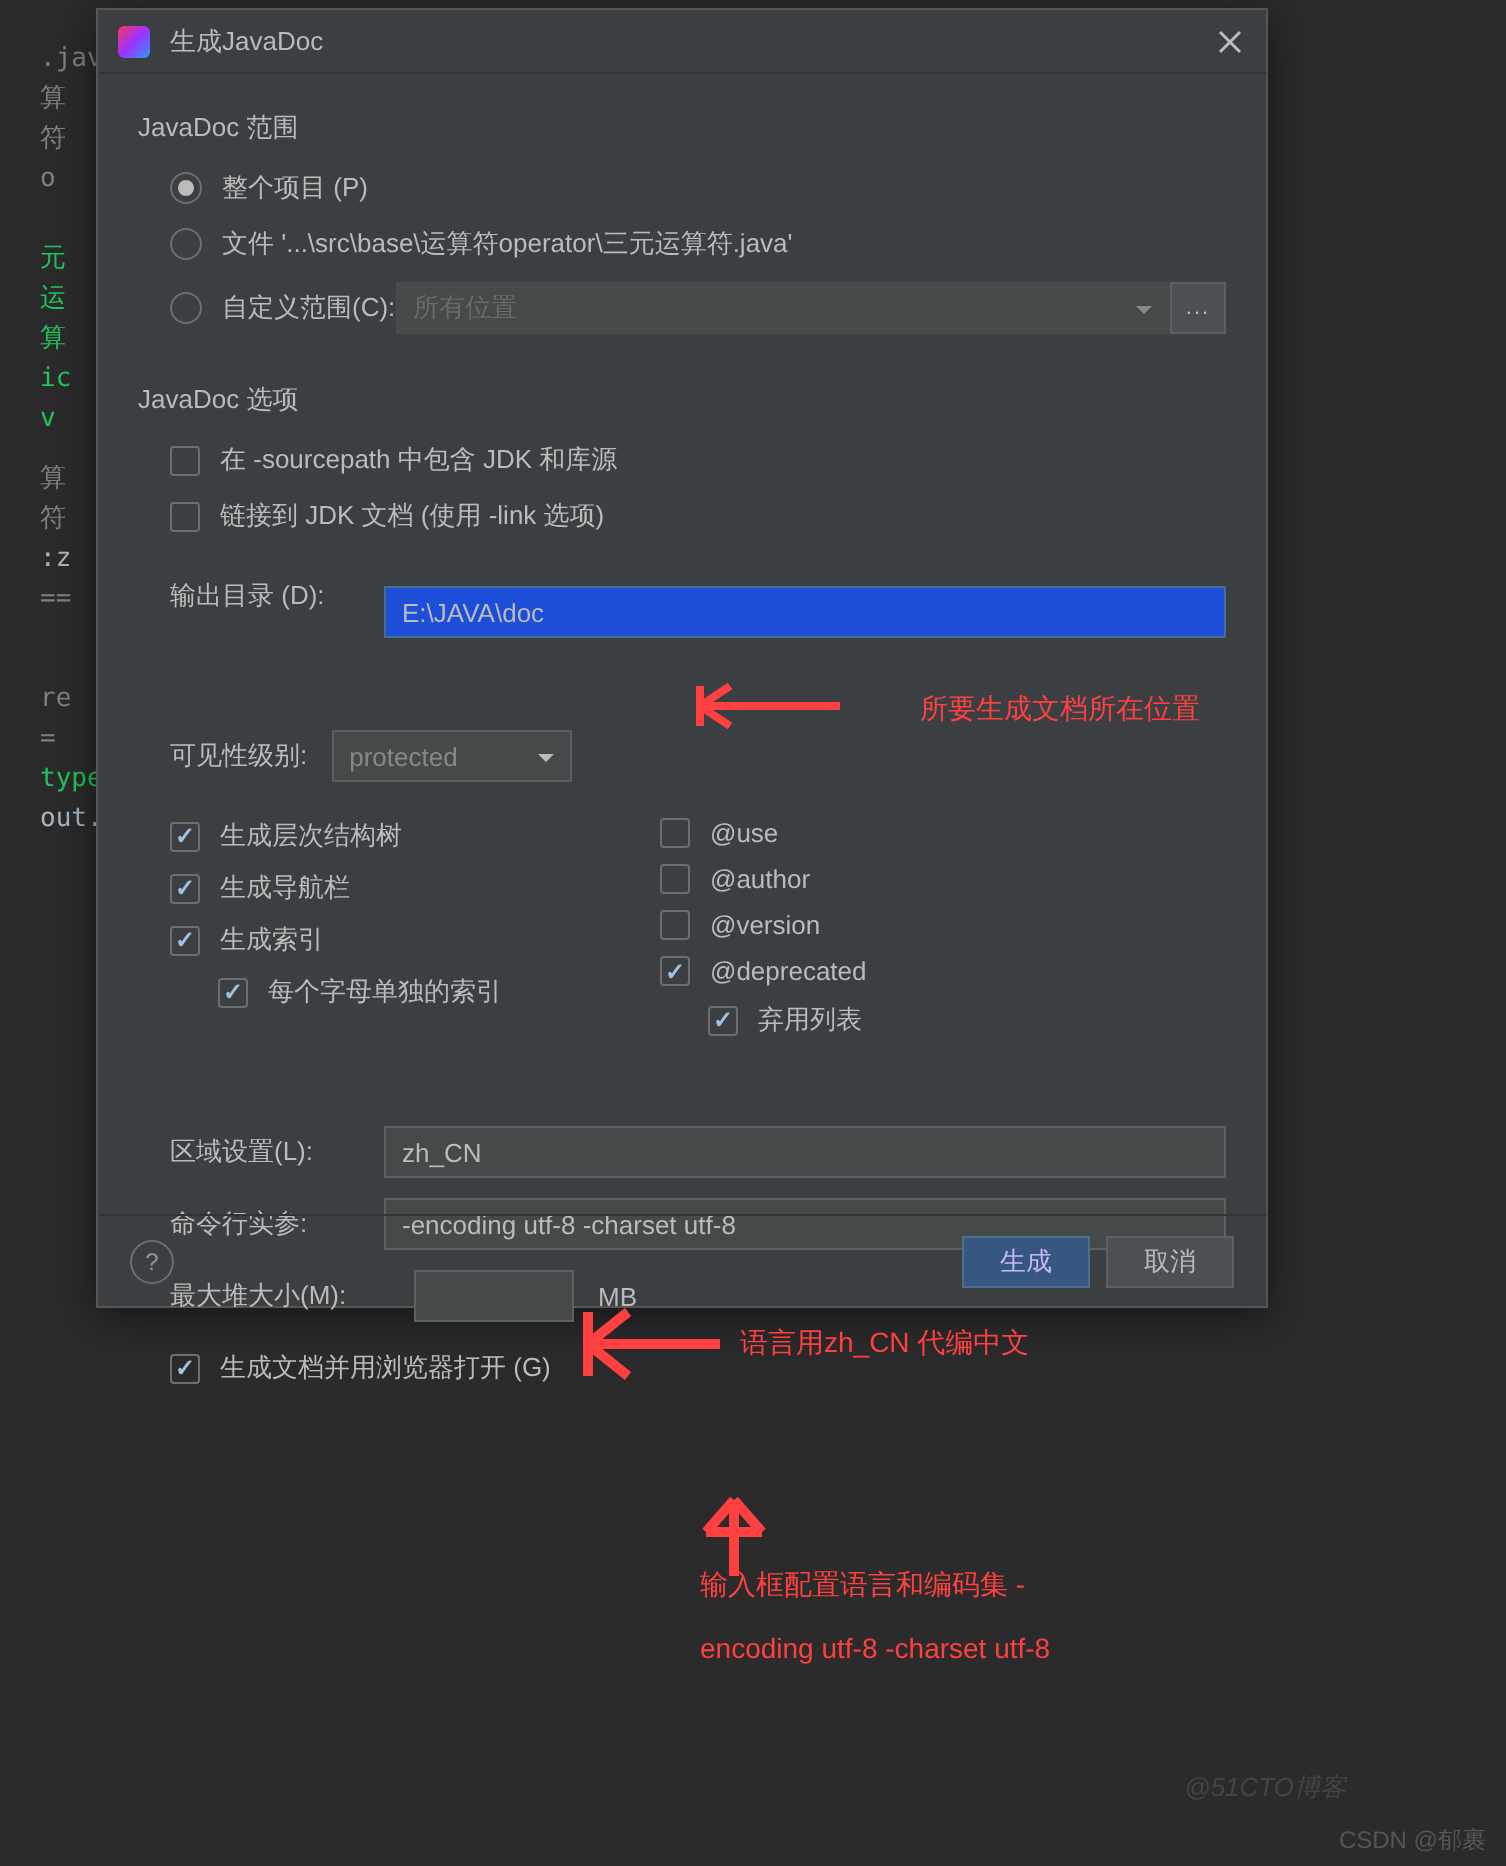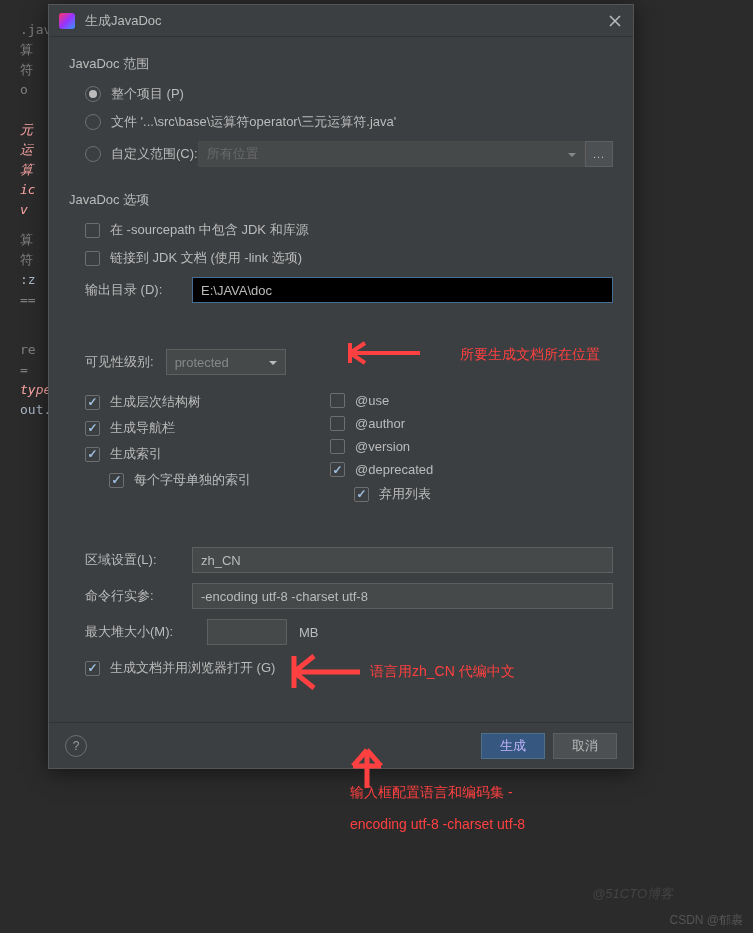--- a/index.html
+++ b/index.html
@@ -1,21 +1,21 @@
 <!DOCTYPE html>
 <html><head>
 <meta charset="utf-8">
 <style>
 * { box-sizing: border-box; margin: 0; padding: 0; }
 body { background: #2b2b2b; font-family: "Segoe UI", Arial, sans-serif; width: 753px; height: 933px; overflow: hidden; position: relative; color: #bbbbbb; }
 .bg-code { position: absolute; top: 0; left: 0; width: 50px; height: 100%; background: #2b2b2b; font-family: monospace; font-size: 13px; line-height: 20px; padding: 20px; color: #808080; }
-.bg-code .kw { color: #fca5a5; font-style: italic; }
+.bg-code .kw { color: #22c55e; }
 .bg-code .type { color: #a9b7c6; }
 
-.dialog { position: absolute; left: 48px; top: 4px; width: 586px; height: 765px; background: #3c3f41; border: 1px solid #555; box-shadow: 0 4px 20px rgba(0,0,0,0.5); }
+.dialog { position: absolute; left: 48px; top: 4px; width: 586px; height: 650px; background: #3c3f41; border: 1px solid #555; box-shadow: 0 4px 20px rgba(0,0,0,0.5); }
 .titlebar { height: 32px; display: flex; align-items: center; padding: 0 10px; border-bottom: 1px solid #323232; }
 .titlebar .app-icon { width: 16px; height: 16px; background: linear-gradient(135deg, #ff3366, #9933ff, #3399ff); border-radius: 3px; margin-right: 10px; }
 .titlebar .title { flex: 1; font-size: 13px; color: #bbb; }
 .titlebar .close { width: 16px; height: 16px; display: flex; align-items: center; justify-content: center; cursor: pointer; color: #bbb; }
 .titlebar .close svg { width: 12px; height: 12px; }
 
 .content { padding: 12px 20px; font-size: 13px; color: #bbb; }
 .section-label { margin: 6px 0 12px 0; font-size: 13px; }
 .indent { margin-left: 16px; }
 
@@ -26,21 +26,21 @@
 .checkbox.checked::after { content: "✓"; color: #a0c0e0; font-size: 12px; font-weight: bold; }
 
 .row-flex { display: flex; align-items: center; }
 .select { background: #45494a; border: 1px solid #5e6060; height: 26px; display: flex; align-items: center; padding: 0 8px; color: #888; position: relative; min-width: 100px; }
 .select.disabled { color: #6a6a6a; border-color: #4a4a4a; }
 .select .arrow { margin-left: auto; }
 .select .arrow svg { width: 8px; height: 8px; }
 .btn-dots { width: 28px; height: 26px; border: 1px solid #5e6060; background: #4c5052; display: flex; align-items: center; justify-content: center; color: #bbb; font-size: 11px; letter-spacing: 1px; }
 
 .input { background: #45494a; border: 1px solid #5e6060; height: 26px; padding: 0 8px; color: #bbb; display: flex; align-items: center; font-size: 13px; }
-.input.highlight { border: 1px solid #466d94; background: #000000; }
+.input.highlight { border: 1px solid #466d94; background: #1d4ed8; margin-top: 16px; }
 .input.small { width: 80px; }
 
 .field-row { display: flex; align-items: center; gap: 12px; margin: 10px 0; }
 .field-label { min-width: 95px; }
 .field-label.wide { min-width: 110px; }
 
 .two-col { display: grid; grid-template-columns: 245px 1fr; }
 .col-item { display: flex; align-items: center; margin: 8px 0; }
 
 .annotation { position: absolute; color: #ff4040; font-size: 14px; font-weight: 500; pointer-events: none; z-index: 10; }

